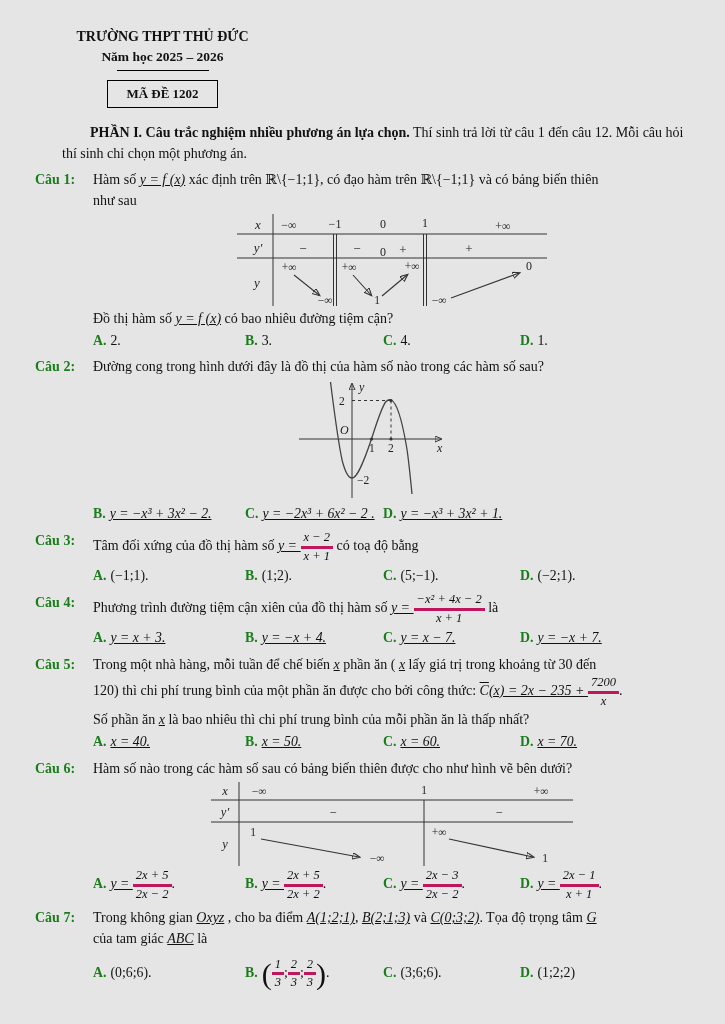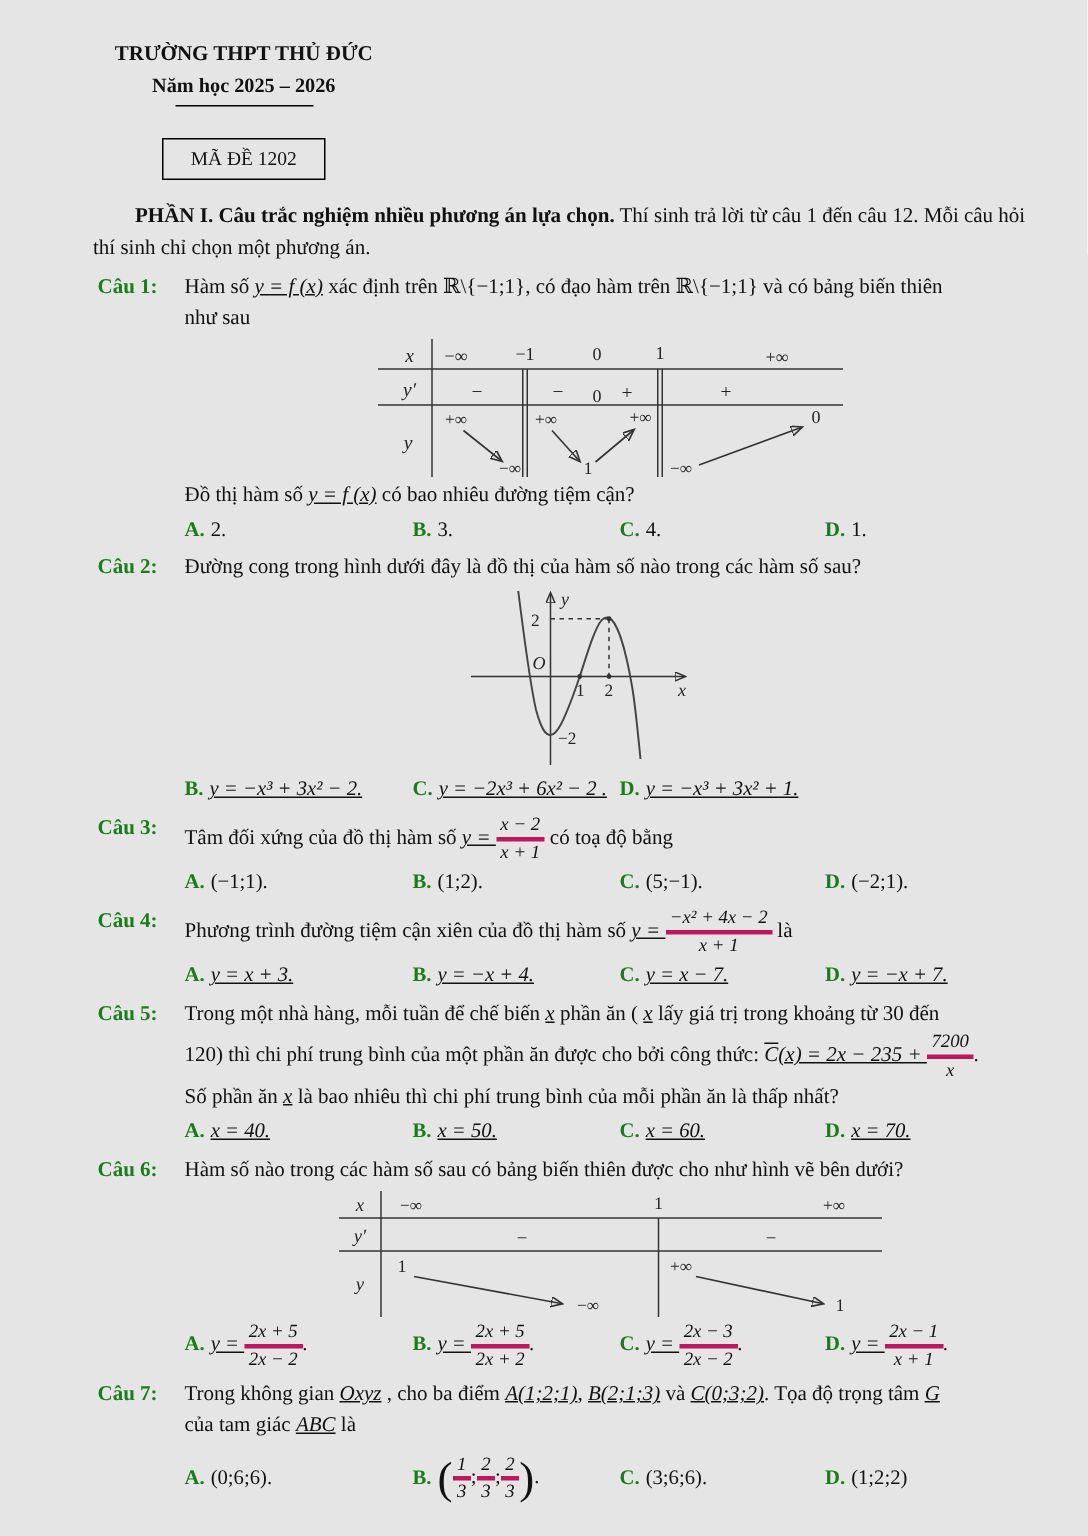--- a/index.html
+++ b/index.html
@@ -10,29 +10,29 @@
     font-size:14px;color:#111;line-height:1.5;
   }
   
   .hdr{display:flex;}
   .hdr-left{width:255px;text-align:center;flex-shrink:0;}
   .hdr-right{flex:1;text-align:center;padding-left:4px;}
   .school{font-weight:bold;font-size:14px;}
   .year{font-weight:bold;font-size:13.5px;text-align:center;}
   .rule-l{width:92px;border-bottom:1.5px solid #000;margin:3px auto 7px auto;height:0;}
   .rule-r{width:120px;border-bottom:1.5px solid #000;margin:3px auto 0 auto;height:0;}
-  .codebox{display:inline-block;border:1.5px solid #000;padding:3px 18px;font-weight:normal;font-size:13px;margin-top:14px;}
+  .codebox{display:inline-block;border:1.5px solid #000;padding:3px 18px;font-weight:bold;font-size:13px;margin-top:2px;}
   .extitle{font-weight:bold;font-size:14.5px;}
   .subject{font-size:14px;margin-top:2px;}
   .b{font-weight:bold;}
   
   .part{margin:14px 0 0 27px;text-indent:28px;}
   .part .lead{font-weight:bold;}
   
-  .q{display:flex;margin-top:5px;margin-left:30px;}
+  .q{display:flex;margin-top:5px;}
   .qlabel{width:58px;flex-shrink:0;font-weight:bold;color:#1a7c1a;}
   .qbody{flex:1;min-width:0;}
   .qbody p{margin:0;}
   .m{font-style:italic;text-decoration:underline;}
   .ovl{text-decoration:overline;font-style:italic;}
   
   .ans-grid{display:grid;grid-template-columns:152px 138px 137px auto;align-items:center;margin-top:2px;}
   .ltr{font-weight:bold;color:#1a7c1a;margin-right:4px;}
   .ansline{font-size:13.8px;white-space:nowrap;}
   

